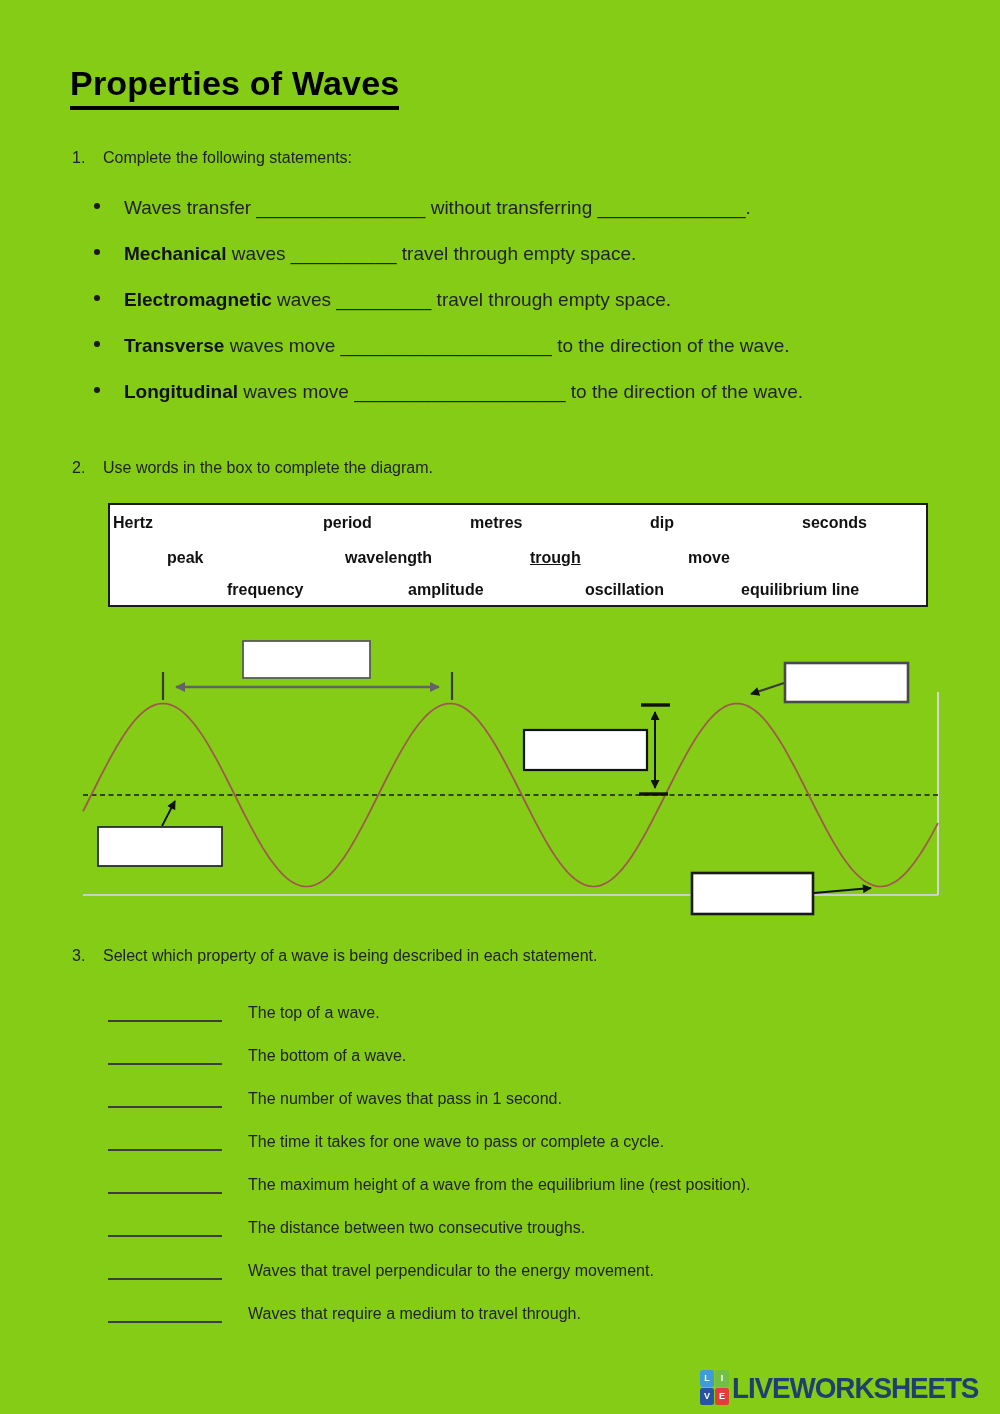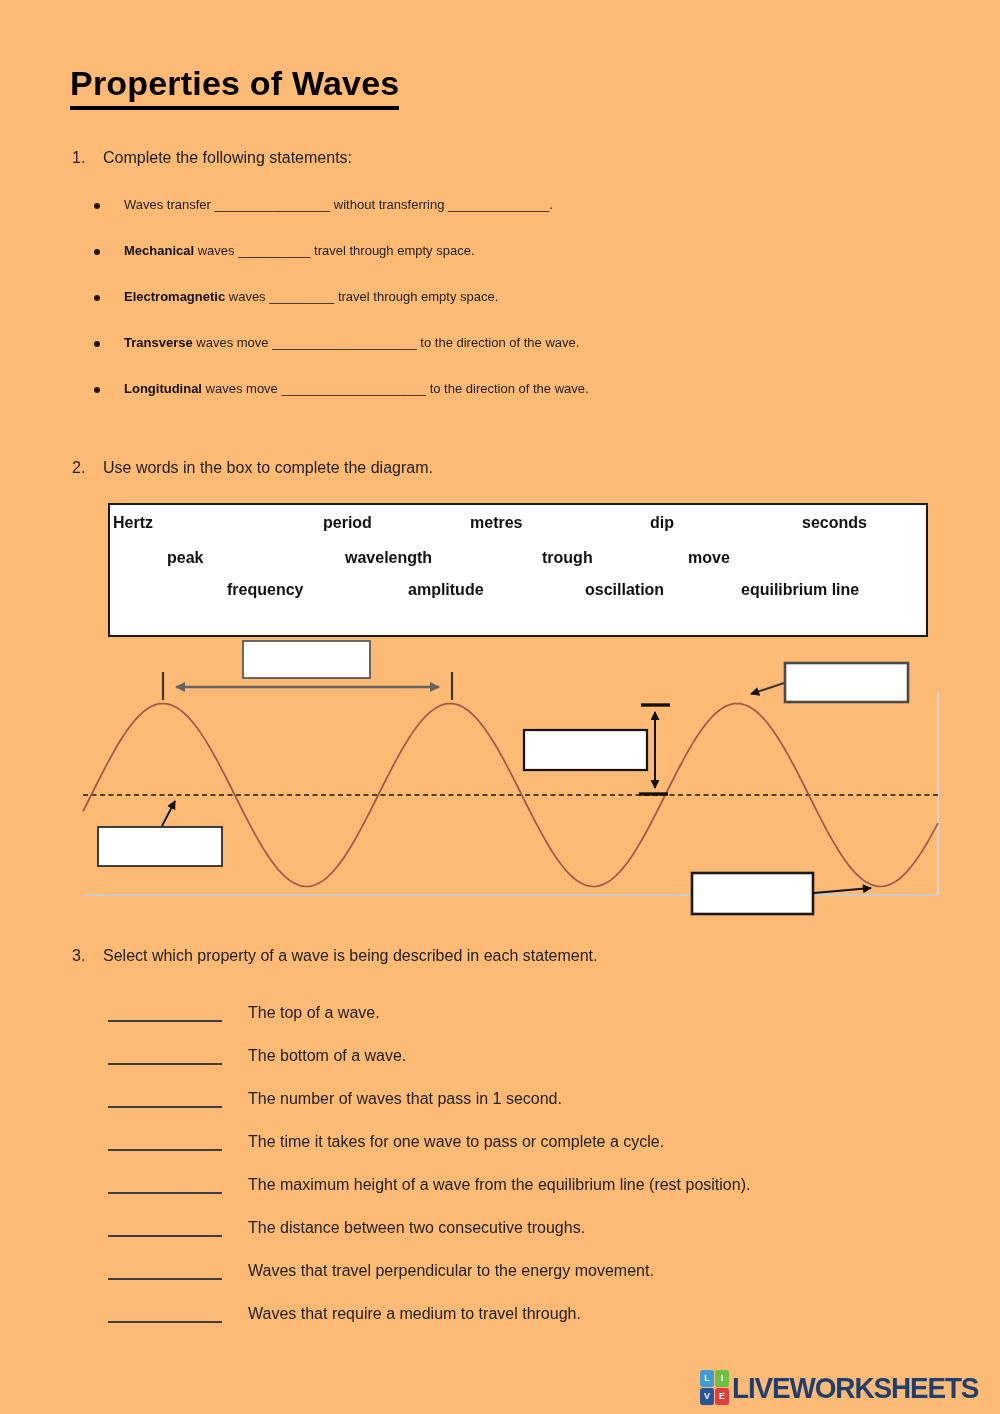--- a/index.html
+++ b/index.html
@@ -1,39 +1,39 @@
 <!DOCTYPE html>
 <html><head>
 <meta charset="utf-8">
 <style>
   * { margin:0; padding:0; box-sizing:border-box; }
   html,body { background:#ffffff; }
   body { font-family:"Liberation Sans", sans-serif; color:#1c1c1c; }
-  .page { position:relative; width:1000px; height:1414px; background:#fdba74; overflow:hidden; margin:0 auto; }
+  .page { position:relative; width:1000px; height:1414px; background:#84cc16; overflow:hidden; margin:0 auto; }
 
   
   .title { position:absolute; left:70px; top:64px; font-size:34px; font-weight:bold; color:#000;
            border-bottom:4px solid #000; padding-bottom:3px; letter-spacing:0.2px; }
 
   
   .qhead { position:absolute; display:flex; font-size:16px; color:#222; }
   .qnum { width:31px; flex:0 0 31px; }
   #q1-head { left:72px; top:149px; }
   #q2-head { left:72px; top:459px; }
   #q3-head { left:72px; top:947px; }
 
   
   .bullets { position:absolute; left:94px; top:197px; width:840px; }
   .bullet-row { display:flex; align-items:flex-start; height:18px; margin-bottom:28px; white-space:nowrap; }
   .bullet-dot { width:6px; height:6px; border-radius:50%; background:#1a1a1a; margin:6px 24px 0 0; flex:0 0 6px; }
-  .bullet-text { font-size:13px; color:#222; }
+  .bullet-text { font-size:19px; color:#222; }
   .bullet-text b { font-weight:bold; color:#111; }
 
   
-  .wordbox { position:absolute; left:108px; top:503px; width:820px; height:134px;
+  .wordbox { position:absolute; left:108px; top:503px; width:820px; height:104px;
              border:2px solid #1a1a1a; background:#fff;padding-left:20px; }
   .wordbox span { position:absolute; font-size:16px; font-weight:bold; color:#111; white-space:nowrap; }
 
   
   .diagram { position:absolute; left:80px; top:625px; width:865px; height:300px; }
 
   
   .stmt-list { position:absolute; left:108px; top:1003px; width:860px; }
   .stmt-row { display:flex; align-items:flex-end; height:19px; margin-bottom:24px; white-space:nowrap; }
   .stmt-blank { display:inline-block; width:114px; height:16px; border-bottom:2px solid #3d3d3d; margin-right:26px; flex:0 0 114px; }
@@ -91,21 +91,21 @@
   </div>
 
   <div class="wordbox">
     <span style="left:3px;   top:9px;">Hertz</span>
     <span style="left:177px; top:9px;margin-left:36px;">period</span>
     <span style="left:360px; top:9px;">metres</span>
     <span style="left:540px; top:9px;">dip</span>
     <span style="left:692px; top:9px;">seconds</span>
     <span style="left:57px;  top:44px;">peak</span>
     <span style="left:235px; top:44px;">wavelength</span>
-    <span style="left:432px; top:44px;">trough</span>
+    <span style="left:420px; top:44px;text-decoration:underline;">trough</span>
     <span style="left:578px; top:44px;">move</span>
     <span style="left:117px; top:76px;">frequency</span>
     <span style="left:298px; top:76px;">amplitude</span>
     <span style="left:475px; top:76px;">oscillation</span>
     <span style="left:631px; top:76px;">equilibrium line</span>
   </div>
 
   <div class="diagram">
     <svg width="865" height="300" viewBox="0 0 865 300">
       <defs>

